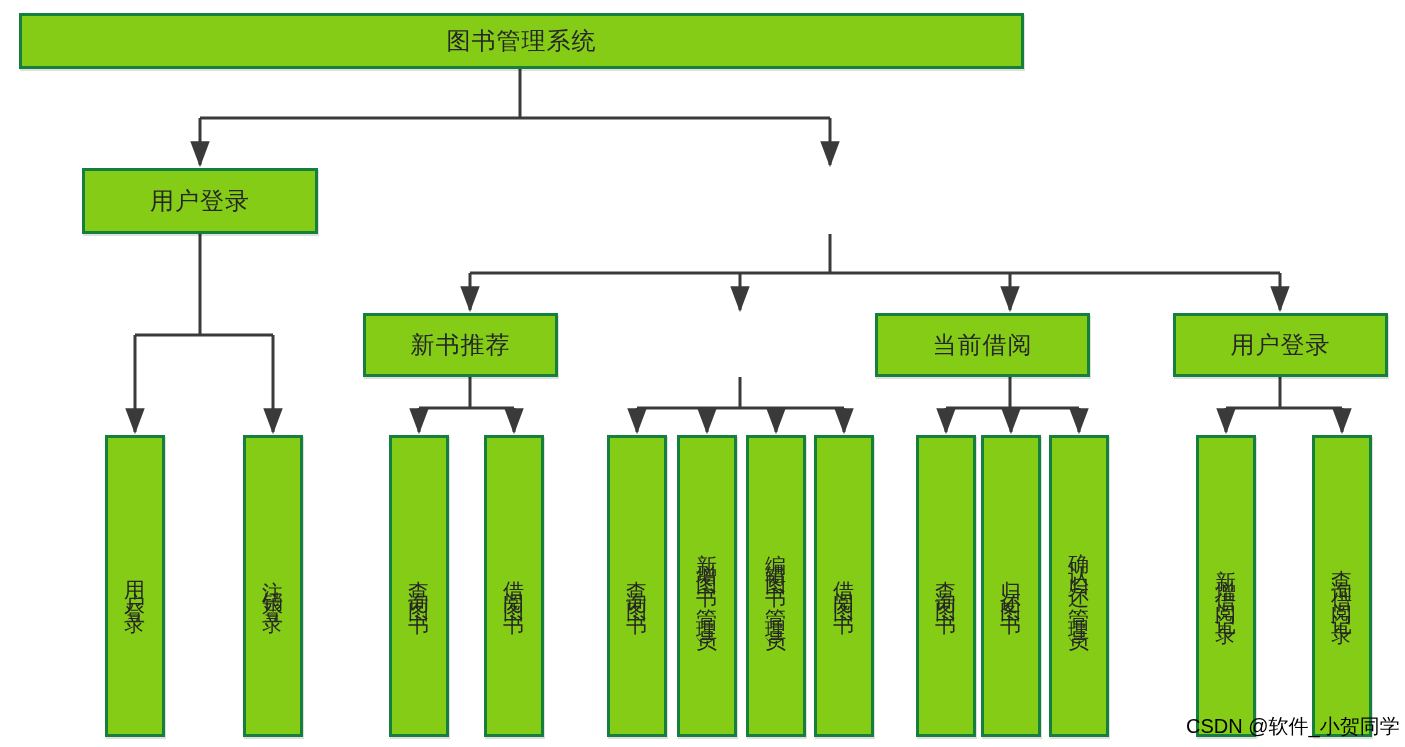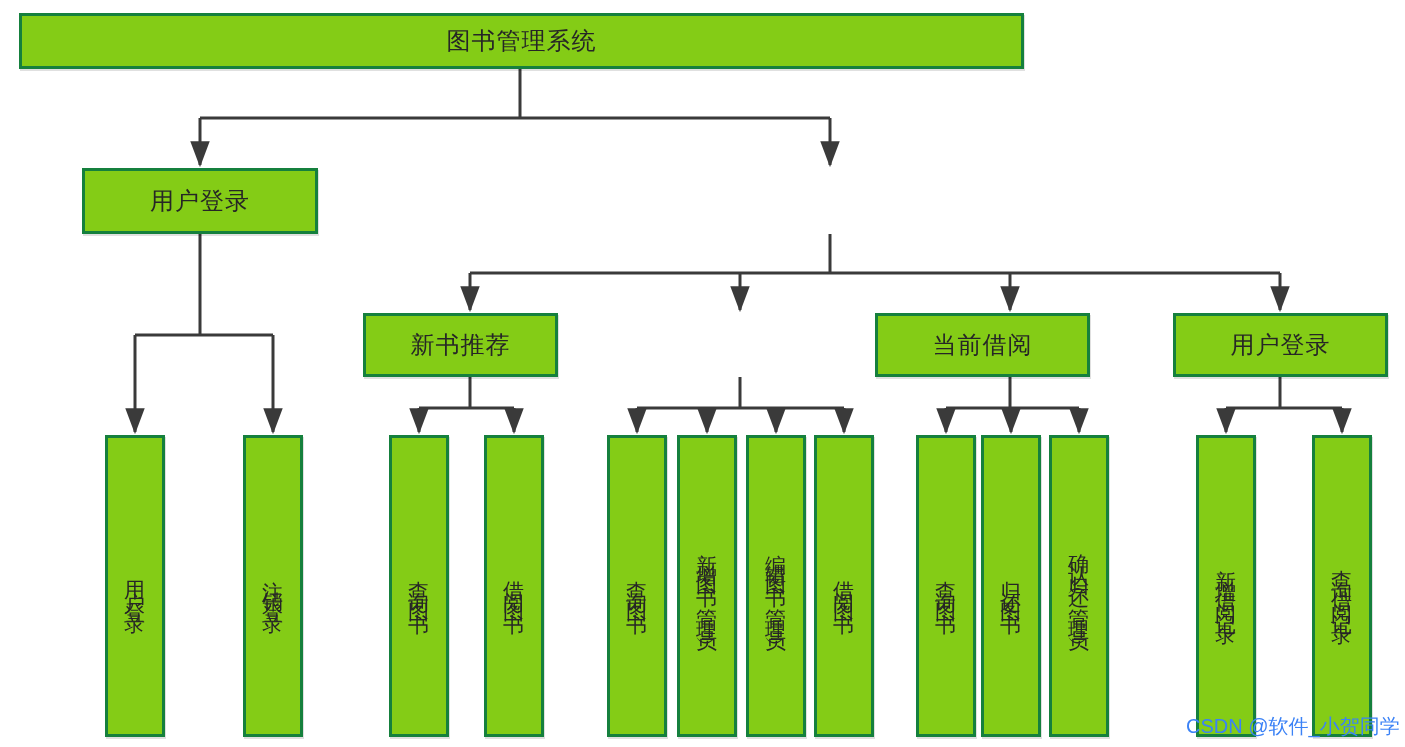--- a/index.html
+++ b/index.html
@@ -42,21 +42,21 @@
     line-height: 1;
     letter-spacing: 11px;
     white-space: nowrap;
   }
   .watermark {
     position: absolute;
     left: 1186px;
     top: 714px;
     font-size: 20px;
     line-height: 1.2;
-    color: #3b82f6;
+    color: #000000;
     z-index: 5;
     white-space: nowrap;
   }
 </style>
 </head>
 <body>
 
 <div class="stage">
 
   <svg class="wires" viewBox="0 0 1405 747" xmlns="http://www.w3.org/2000/svg">

